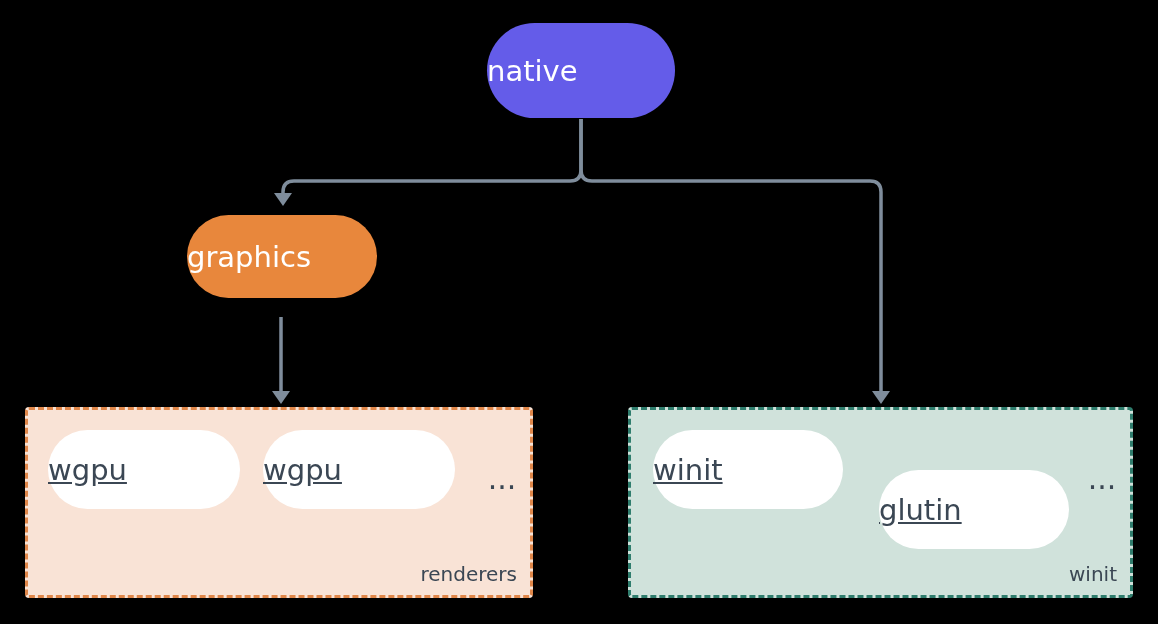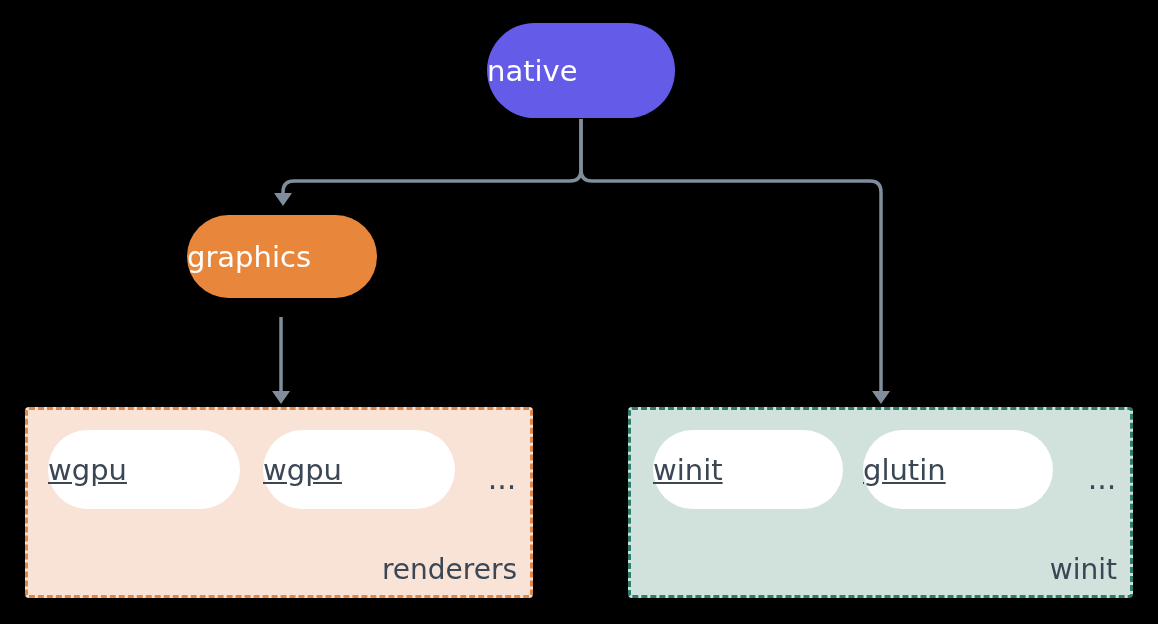--- a/index.html
+++ b/index.html
@@ -76,40 +76,40 @@
     border-radius: 50px;
     display: flex;
     align-items: center;
     color: var(--pill-text, #3b4754);
     font-size: 29px;
     text-decoration: underline;
   }
   .group-renderers .pill-a { left: 20px;  width: 192px; }
   .group-renderers .pill-b { left: 235px; width: 192px; }
   .group-shells   .pill-a { left: 22px;  width: 190px; }
-  .group-shells   .pill-b { left: 232px; width: 190px; }
+  .group-shells   .pill-b { left: 248px; width: 190px; margin-top: 40px; }
   .ellipsis {
     position: absolute;
     top: 20px;
     height: 97px;
     width: 62px;
     display: flex;
     align-items: center;
     justify-content: center;
     color: var(--pill-text, #3b4754);
     font-size: 30px;
   }
   .group-renderers .ellipsis { left: 443px; }
   .group-shells   .ellipsis { left: 440px; }
   .group-label {
     position: absolute;
     right: 13px;
     bottom: 9px;
     color: var(--pill-text, #3b4754);
-    font-size: 28px;
+    font-size: 20px;
   }
 </style>
 </head>
 <body>
 
 <div class="canvas">
 
   <svg class="connectors" width="1158" height="624" viewBox="0 0 1158 624">
     <path d="M581 119 L581 170 Q581 181 570 181 L294 181 Q283 181 283 192 L283 193"></path>
     <path d="M581 119 L581 170 Q581 181 592 181 L870 181 Q881 181 881 192 L881 391"></path>

